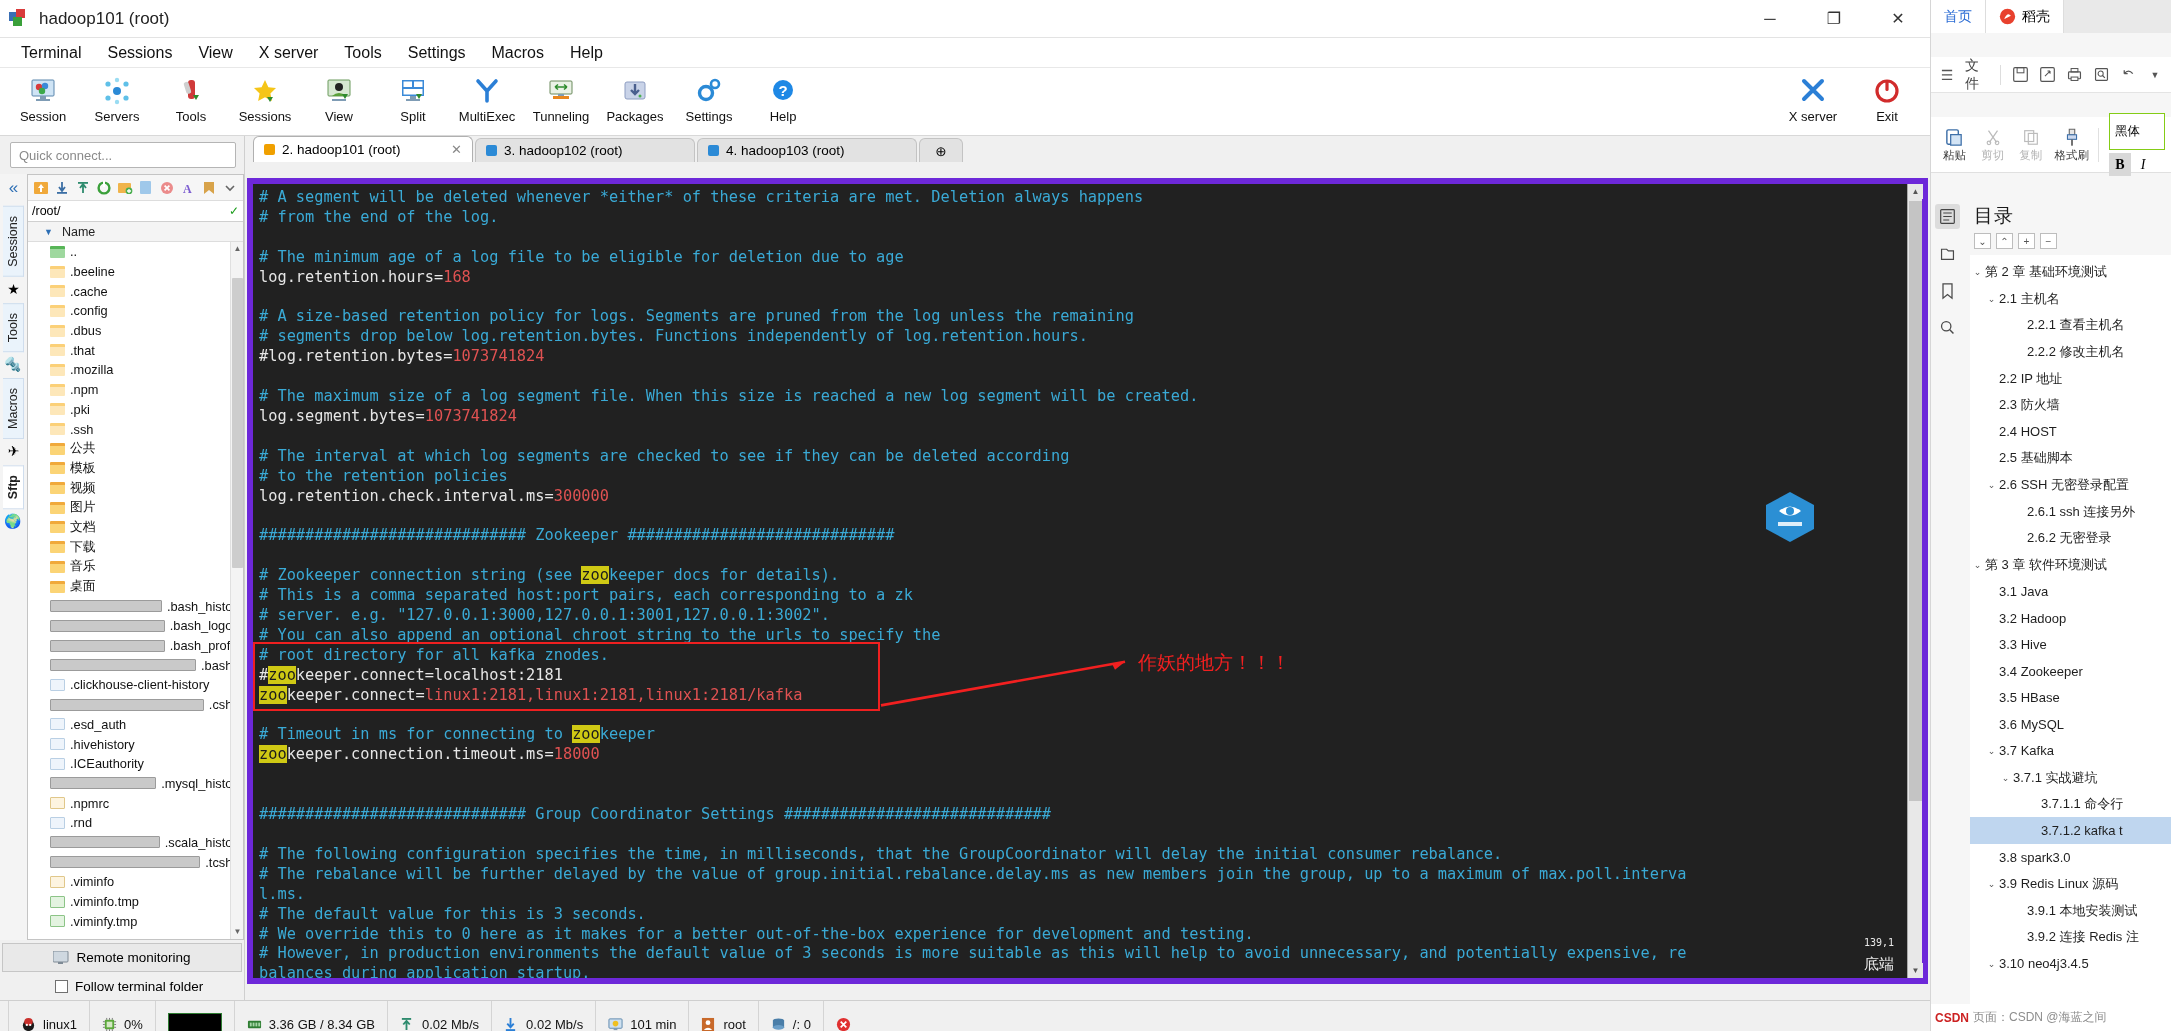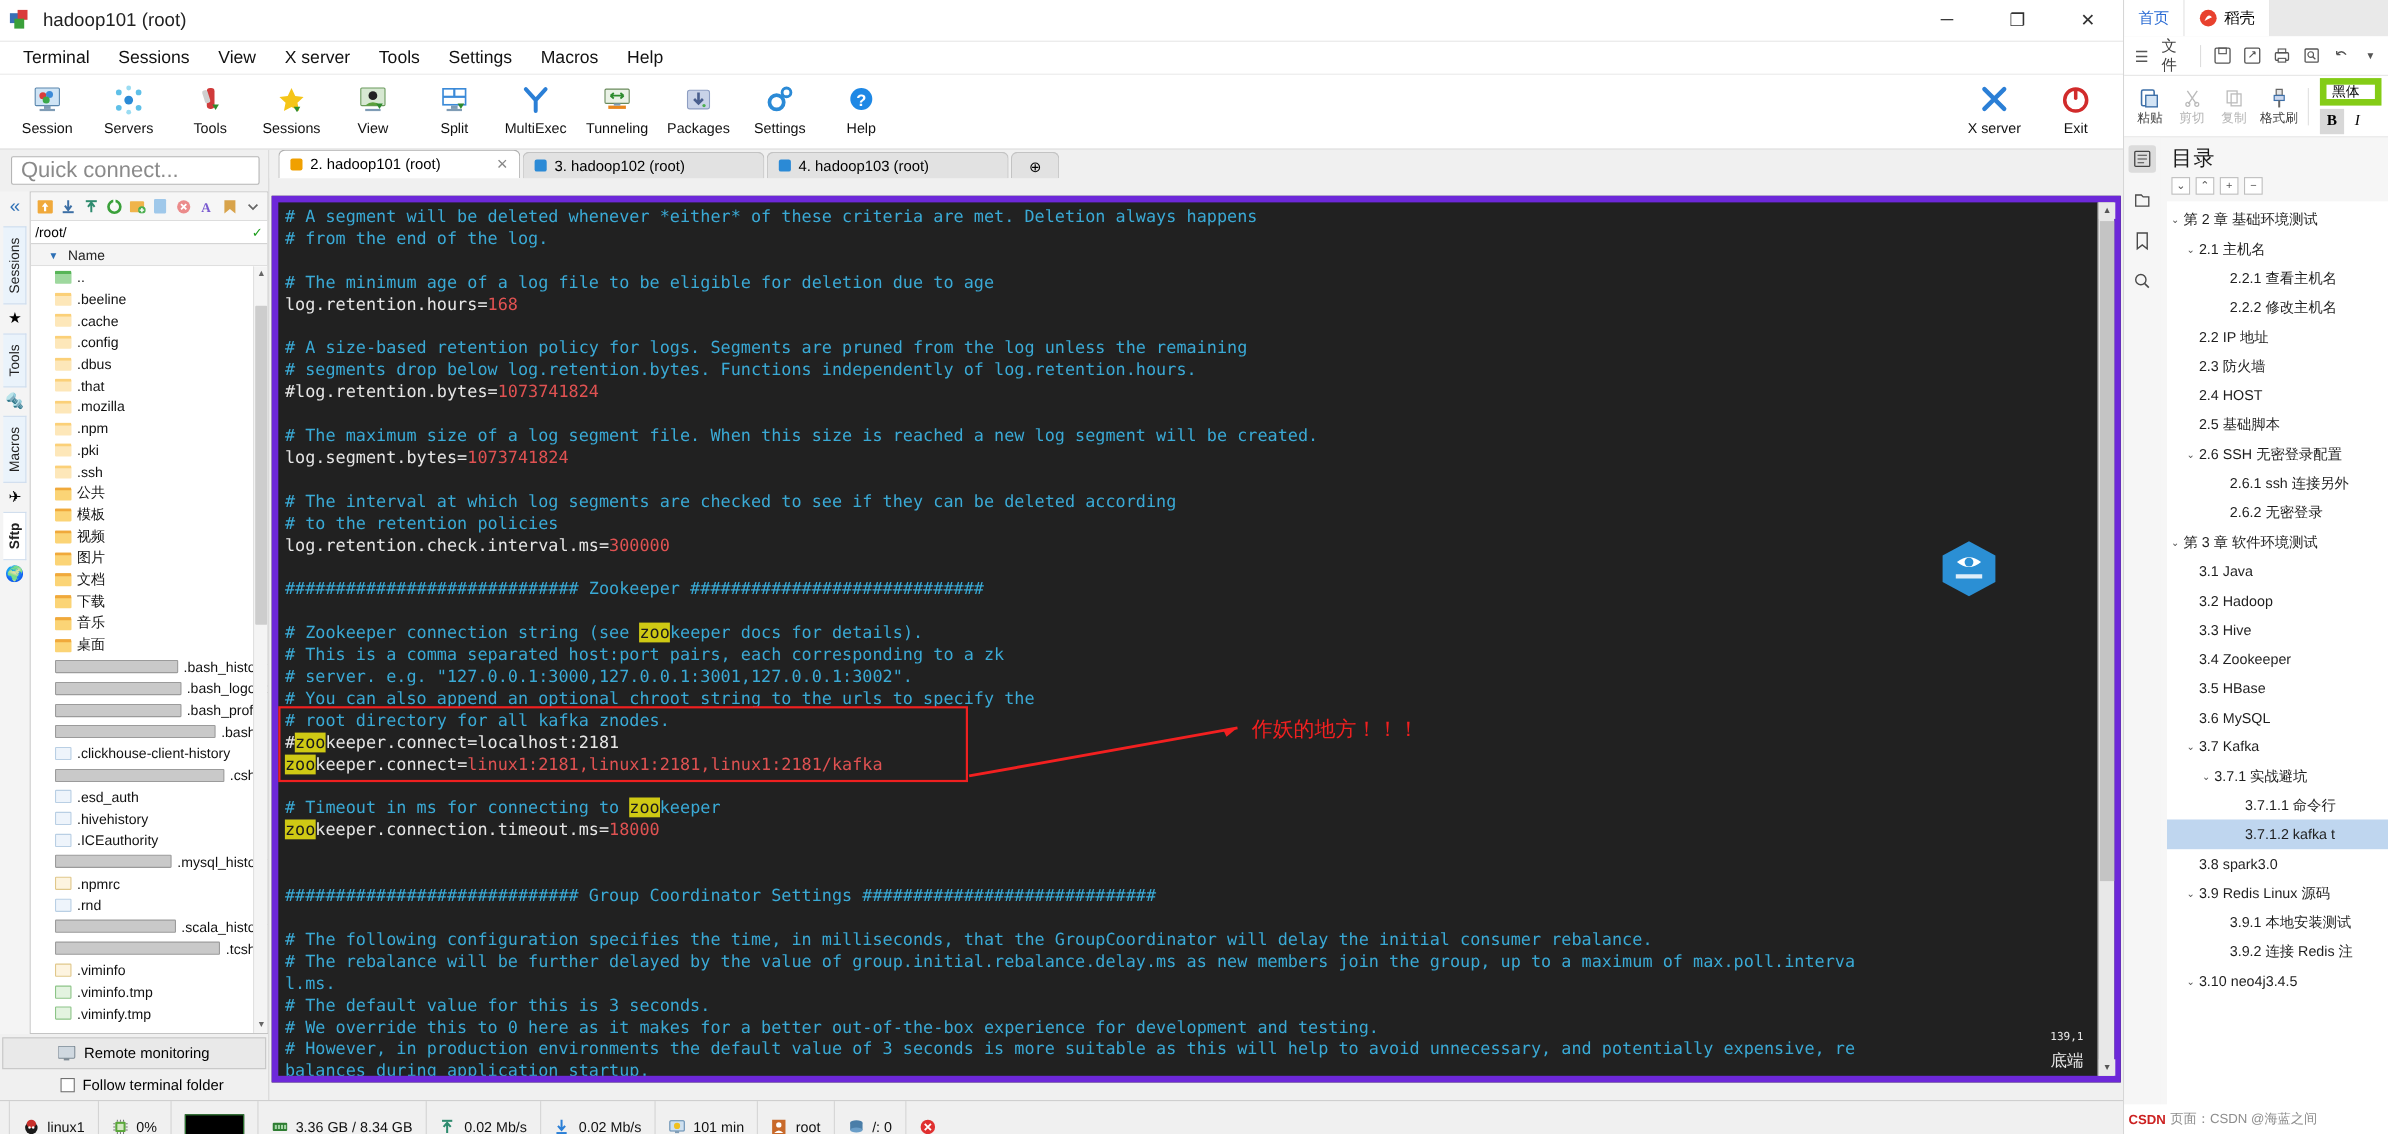--- a/index.html
+++ b/index.html
@@ -36,21 +36,21 @@
   .ribbon { height:68px; background:#fff; display:flex; align-items:flex-start; padding:3px 6px 0 6px; border-bottom:1px solid #d8d8d8; position:relative; }
   .rb { width:74px; display:flex; flex-direction:column; align-items:center; padding-top:3px; cursor:default; }
   .rb .ico { height:32px; display:flex; align-items:flex-end; justify-content:center; }
   .rb .lbl { font-size:13px; color:#111; margin-top:3px; white-space:nowrap; }
   .rb-right { margin-left:auto; display:flex; }
 
   
   .mid { flex:1; display:flex; min-height:0; }
   .leftcol { width:245px; display:flex; flex-direction:column; background:#f0f0f0; border-right:1px solid #cfcfcf; }
   .quick { margin:6px 8px 6px 10px; height:26px; border:1px solid #b5b5b5; background:#fff;
-           display:flex; align-items:center; padding-left:8px; color:#8a8a8a; font-size:20px; border-radius:2px; }
+           display:flex; align-items:center; padding-left:8px; color:#8a8a8a; font-size:13px; border-radius:2px; }
 
   .paneholder { flex:1; display:flex; min-height:0; }
   .sidetabs { width:27px; background:#f4f4f4; display:flex; flex-direction:column; align-items:center; padding-top:4px; }
   .collapse { font-size:17px; color:#2d6fb5; margin-bottom:8px; cursor:pointer; }
   .vtab { writing-mode:vertical-rl; transform:rotate(180deg); font-size:12.5px; padding:9px 3px; color:#222;
           background:#eaf3fb; border:1px solid #cfdded; border-right:none; margin-bottom:1px; cursor:pointer; }
   .vtab.sel { background:#fff; font-weight:bold; }
   .vicon { font-size:14px; margin:3px 0 6px 0; }
 
   .sftp { flex:1; display:flex; flex-direction:column; background:#fff; border:1px solid #c4c4c4; min-width:0; }
@@ -107,31 +107,31 @@
   .bottomtxt { position:absolute; right:28px; bottom:4px; color:#e9e9e9; font-size:15px; font-family:"DejaVu Sans", sans-serif; }
 
   
   .statusbar { height:31px; background:#f0f0f0; border-top:1px solid #cfcfcf; display:flex; align-items:center; font-size:13px; color:#111; }
   .sbsec { display:flex; align-items:flex-end; gap:7px; padding:0 12px; height:31px; border-right:1px solid #d4d4d4; white-space:nowrap; }
   .sbsec.first { border-left:1px solid #d4d4d4; margin-left:8px; }
   .sbico { width:15px; height:15px; border-radius:2px; flex:0 0 auto; }
   .blackbox { width:54px; height:19px; background:#000; border:1px solid #2e7d32; }
 
   
-  .wps { width:241px; height:1031px; background:#f6f6f6; border-left:1px solid #d6d6d6; display:flex; flex-direction:column; position:relative; }
+  .wps { width:241px; height:1031px; background:#f6f6f6; border-left:1px solid #d6d6d6; display:flex; flex-direction:column; position:relative;gap:24px; }
   .wps-tabs { height:33px; display:flex; align-items:stretch; background:#e9e9e9; }
   .wtab { display:flex; align-items:center; gap:6px; padding:0 13px; font-size:14px; background:#fff; border-right:1px solid #ddd; }
   .wtab.home { color:#2b6cd4; }
   .wps-menu { height:36px; display:flex; align-items:center; gap:9px; padding:0 7px; background:#fff; border-bottom:1px solid #e4e4e4; font-size:14px; color:#444; }
   .wm-ico { width:21px; height:21px; display:flex; align-items:center; justify-content:center; color:#555; }
   .wps-ribbon { height:56px; display:flex; align-items:center; gap:3px; padding:0 6px; background:#fff; border-bottom:1px solid #e0e0e0; }
   .wrb { display:flex; flex-direction:column; align-items:center; font-size:11.5px; color:#3c3c3c; width:38px; }
   .wrb.dim { color:#b5b5b5; }
   .wrb .wi { font-size:16px; height:21px; display:flex; align-items:center; }
-  .fontbox { width:56px; height:25px; border:6px solid #84cc16; background:#fff; font-size:12.5px; display:flex; align-items:center; padding-left:5px; margin-left:4px; }
+  .fontbox { width:56px; height:37px; border:1px solid #84cc16; background:#fff; font-size:12.5px; display:flex; align-items:center; padding-left:5px; margin-left:4px; }
   .bold-b { width:22px; height:23px; background:#d8d8d8; display:flex; align-items:center; justify-content:center; font-weight:bold; font-size:14px; font-family:"Liberation Serif", serif; }
   .ital-i { width:20px; height:23px; display:flex; align-items:center; justify-content:center; font-style:italic; font-size:14px; font-family:"Liberation Serif", serif; }
 
   .wps-body { flex:1; display:flex; min-height:0; background:#f6f6f6; }
   .wps-rail { width:33px; display:flex; flex-direction:column; align-items:center; padding-top:7px; gap:12px; background:#f6f6f6; }
   .rail-ico { width:25px; height:25px; display:flex; align-items:center; justify-content:center; font-size:15px; color:#4a4a4a; border-radius:3px; }
   .rail-ico.sel { background:#dcdcdc; }
   .wps-outline { flex:1; display:flex; flex-direction:column; min-width:0; padding-left:6px; }
   .mulu { font-size:19px; font-family:"Liberation Serif", serif; color:#1a1a1a; margin:6px 0 4px 4px; letter-spacing:1px; }
   .mulu-btns { display:flex; gap:5px; margin-bottom:6px; padding-left:4px; }

